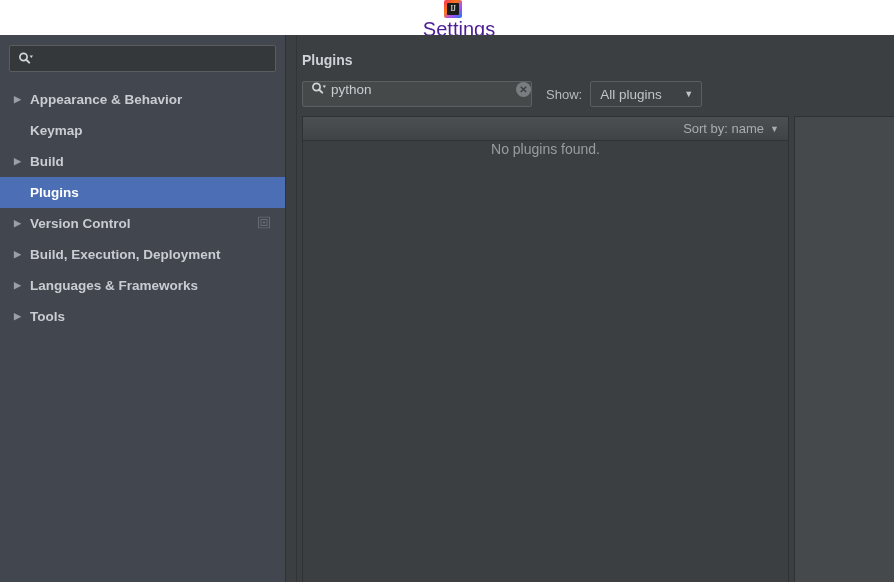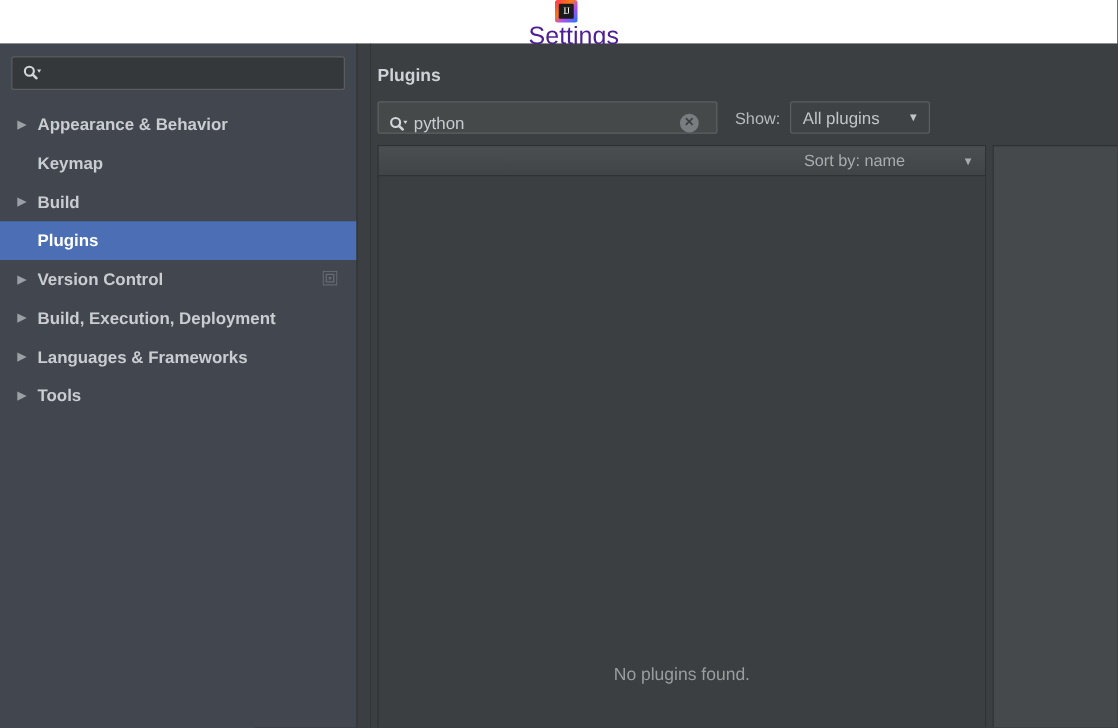--- a/index.html
+++ b/index.html
@@ -151,28 +151,28 @@
     color: #cfd2d6;
     font-weight: bold;
     padding: 17px 0 0 5px;
   }
   .toolbar {
     display: flex;
     align-items: center;
     padding: 13px 0 0 5px;
   }
   .plugin-search {
-    width: 272px;
+    width: 230px;
     height: 26px;
     background: #45494a;
     border: 1px solid #5c6062;
     border-radius: 2px;
     display: flex;
-    align-items: flex-end;
-    padding: 0 14px 0 8px;
+    align-items: flex-start;
+    padding: 0 0 0 8px;
     box-sizing: border-box;
   }
   .plugin-search .value {
     flex: 1 1 auto;
     margin-left: 5px;
     color: #c9ccd1;
     font-size: 13.5px;
     white-space: nowrap;
     overflow: hidden;
   }
@@ -237,30 +237,29 @@
     flex: 0 0 24px;
     background: linear-gradient(to bottom, #4c4f51 0%, #414446 100%);
     border-bottom: 1px solid #2f3234;
     display: flex;
     align-items: center;
     justify-content: flex-end;
     padding-right: 9px;
     color: #a9acae;
     font-size: 13px;
     box-sizing: border-box;
-    gap: 40px;
   }
   .sort-bar .caret {
     margin-left: 6px;
     font-size: 9px;
   }
   .empty-state {
     flex: 1 1 auto;
     display: flex;
-    align-items: flex-end;
+    align-items: flex-start;
     justify-content: center;
     font-size: 14px;
     color: #9a9da0;
     padding-bottom: 35px;
   }
   .empty-link {
     color: #4f7bc4;
     text-decoration: underline;
     margin-left: 5px;
   }

